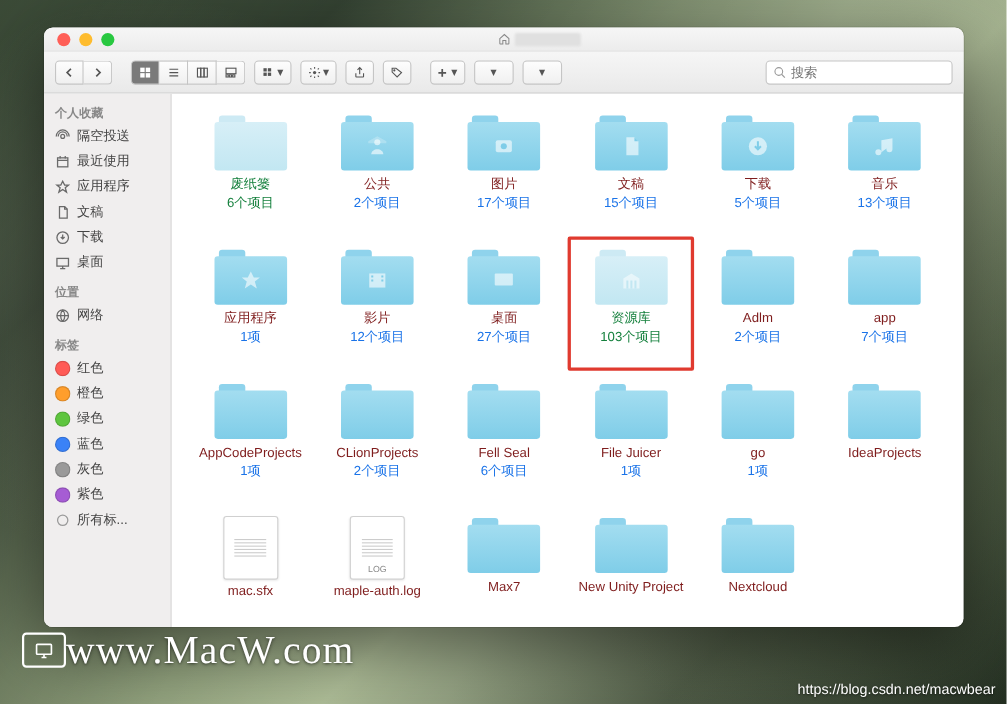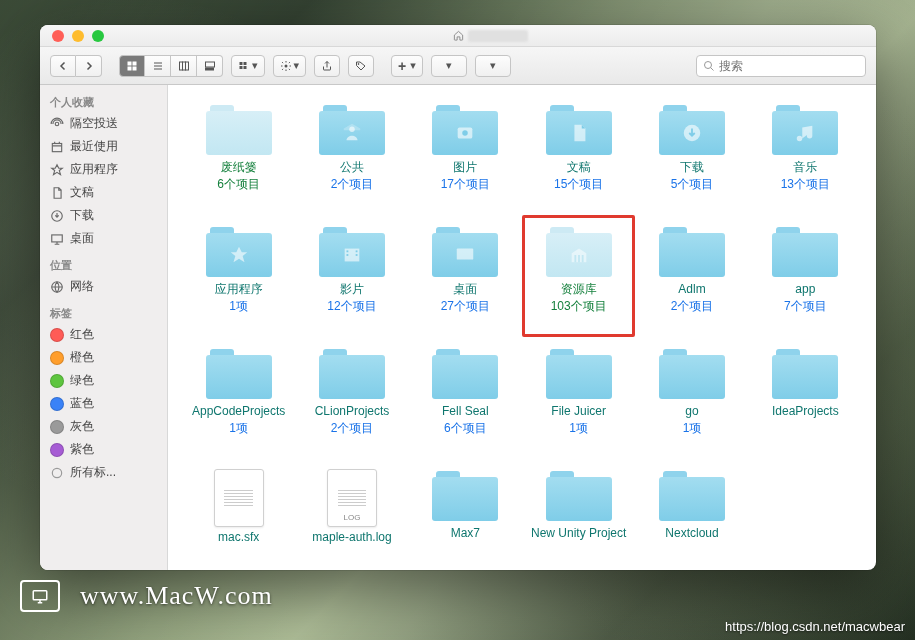--- a/index.html
+++ b/index.html
@@ -52,21 +52,21 @@
   .tb-sep { width:1px; }
   .search {
     flex:1; max-width:170px; margin-left:auto; height:22px;
     border:1px solid #c5c5c5; border-radius:4px; background:#fff;
     display:flex; align-items:center; padding:0 6px; gap:4px;
   }
   .search input { border:none; outline:none; font-size:12px; flex:1; width:50px; background:transparent; }
 
   .main { flex:1; display:flex; overflow:hidden; }
   .sidebar {
-    width:128px; background:#f0eeee; border-right:1px solid #d8d8d8;
+    width:116px; background:#f0eeee; border-right:1px solid #d8d8d8;
     font-size:12px; padding:6px 0; overflow:hidden;
   }
   .sb-section { margin-bottom:4px; }
   .sb-header { color:#888; font-size:11px; padding:4px 10px 2px; font-weight:600; }
   .sb-item { display:flex; align-items:center; gap:6px; padding:3px 10px; color:#444; }
   .sb-item svg, .sb-item .tag-dot { width:14px; height:14px; flex-shrink:0; }
   .tag-dot { width:11px; height:11px; border-radius:50%; border:1px solid rgba(0,0,0,.15); }
 
   .content {
     flex:1; overflow:auto; padding:14px 18px 4px 18px;
@@ -100,30 +100,30 @@
     width:50px; height:58px; background:#fff; border:1px solid #d0d0d0;
     border-radius:3px; margin-bottom:4px; position:relative;
     display:flex; flex-direction:column; align-items:center; justify-content:center;
     box-shadow:0 1px 2px rgba(0,0,0,.08);
   }
   .file-icon.log::after {
     content:'LOG'; font-size:8px; color:#888; position:absolute; bottom:4px;
   }
   .file-lines { width:60%; display:flex; flex-direction:column; gap:2px; }
   .file-lines span { height:1px; background:#ccc; }
-  .item-name { font-size:12px; color:#0f766e; line-height:1.1; max-width:100px; word-break:break-word; }
+  .item-name { font-size:12px; color:#7f1d1d; line-height:1.1; max-width:100px; word-break:break-word; }
   .item.dimmed .item-name, .item.dimmed .item-sub { color:#15803d }
   .item-sub { font-size:12px; color:#1a73e8; margin-top:2px; }
   .highlight { position:absolute; border:3px solid #e03a2f; inset:-6px -4px 0 -4px; border-radius:2px; }
 
   .watermark-url {
     position:absolute; left:20px; bottom:28px; color:#fff;
-    font-size:26px; font-family: "Times New Roman", serif; letter-spacing:1px;
+    font-size:36px; font-family: "Times New Roman", serif; letter-spacing:1px;
     text-shadow:0 1px 3px rgba(0,0,0,.6);
-    display:flex; align-items:center; gap:20px;
+    display:flex; align-items:center; gap:0;
   }
   .wm-box {
     width:40px; height:32px; border:2px solid #fff; border-radius:4px;
     display:flex; align-items:center; justify-content:center;
   }
   .footer-url {
     position:absolute; right:10px; bottom:6px; color:#fff; font-size:13px;
     text-shadow:0 1px 2px rgba(0,0,0,.6);
   }
 </style>

